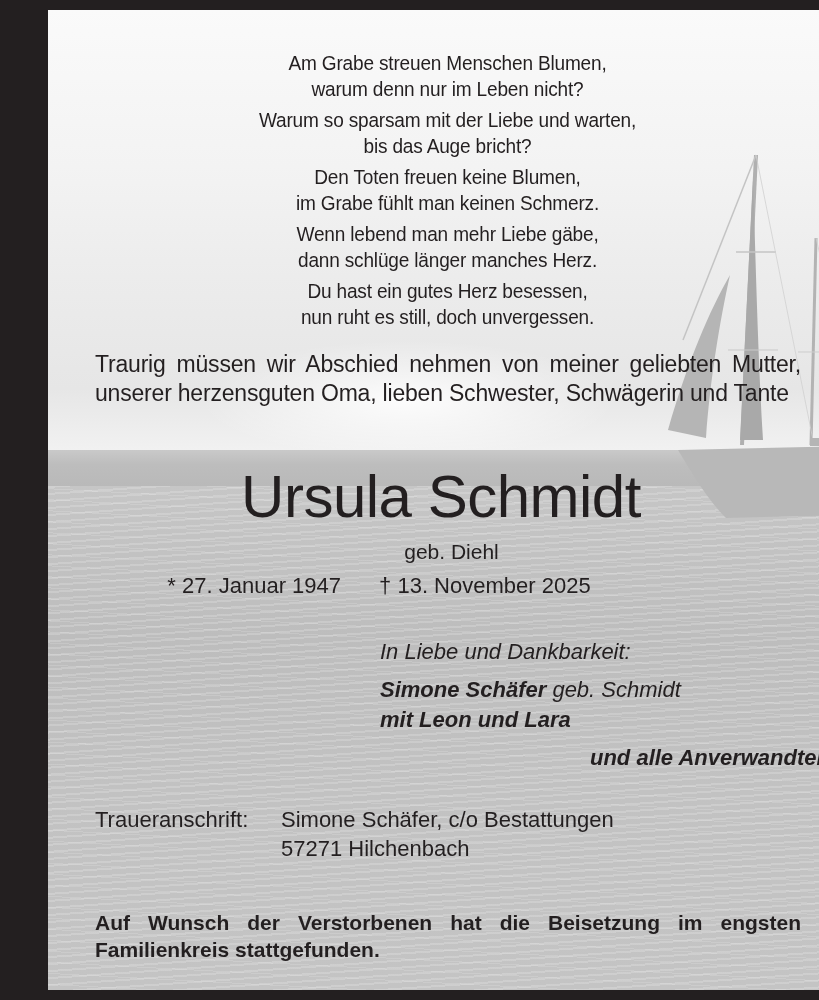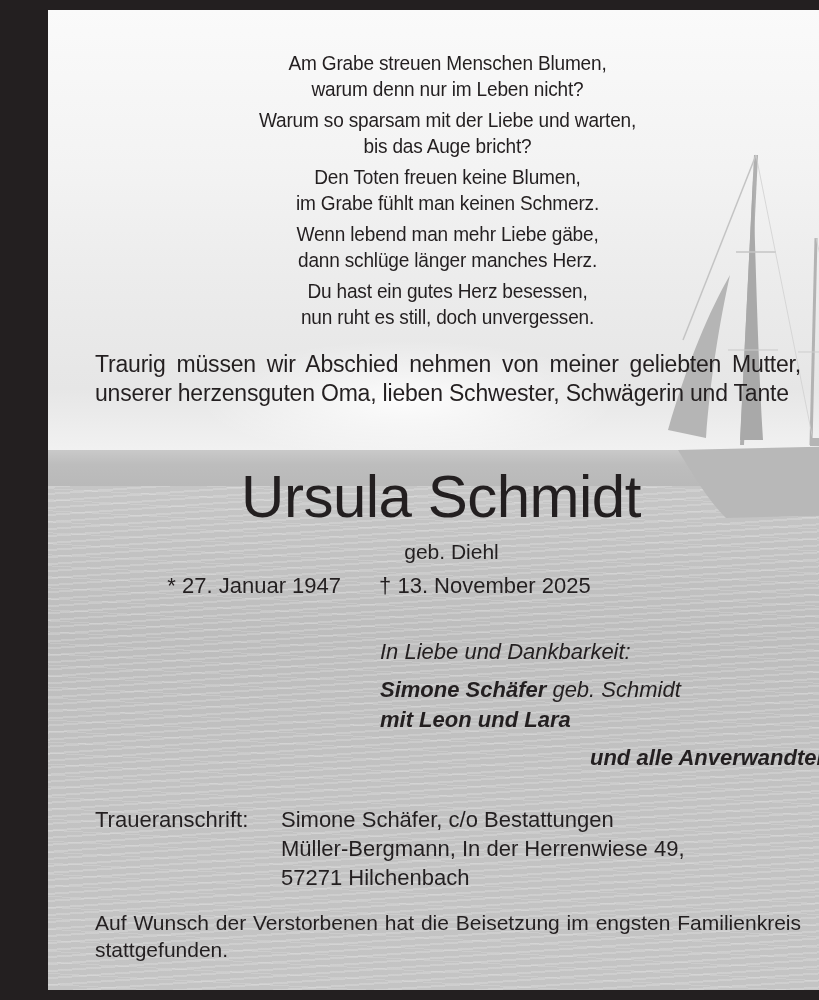--- a/index.html
+++ b/index.html
@@ -57,21 +57,21 @@
   .mourners .b { font-weight: bold; }
   .mourners .row4 { margin-top: 8px; text-align: right; }
 
   .address { left: 47px; top: 795px; width: 720px; font-size: 22px; line-height: 29px; }
   .address .lbl { position: absolute; left: 0; top: 0; }
   .address .val { position: absolute; left: 186px; top: 0; width: 520px; }
   .address .val span { display: block; }
 
   .closing {
     left: 47px; top: 899px; width: 706px;
-    font-size: 21px; line-height: 27px; text-align: justify;
+    font-size: 21px; line-height: 27px; text-align: justify; font-weight: bold;
   }
 </style>
 </head>
 <body>
 
 <div class="frame">
   <div class="sky"></div>
   <div class="sky-glow"></div>
   <div class="treeline"></div>
   <div class="water"></div>
@@ -135,19 +135,18 @@
     <span class="row row1">In Liebe und Dankbarkeit:</span>
     <span class="row"><span class="b">Simone Schäfer</span><span> geb. Schmidt</span></span>
     <span class="row b">mit Leon und Lara</span>
     <span class="row b row4">und alle Anverwandten</span>
   </div>
 
   <div class="txt address">
     <span class="lbl">Traueranschrift:</span>
     <div class="val">
       <span>Simone Schäfer, c/o Bestattungen</span>
-      <span>Müller-Bergmann, In der Herrenwiese 49,</span>
       <span>57271 Hilchenbach</span>
     </div>
   </div>
 
   <div class="txt closing">Auf Wunsch der Verstorbenen hat die Beisetzung im engsten Familienkreis stattgefunden.</div>
 </div>
 
 </body></html>

